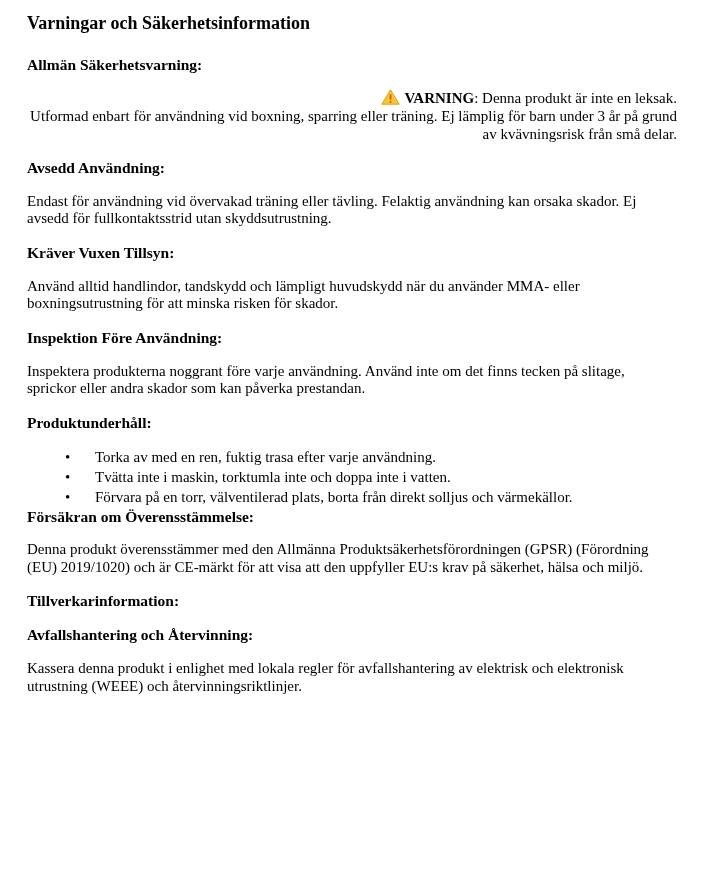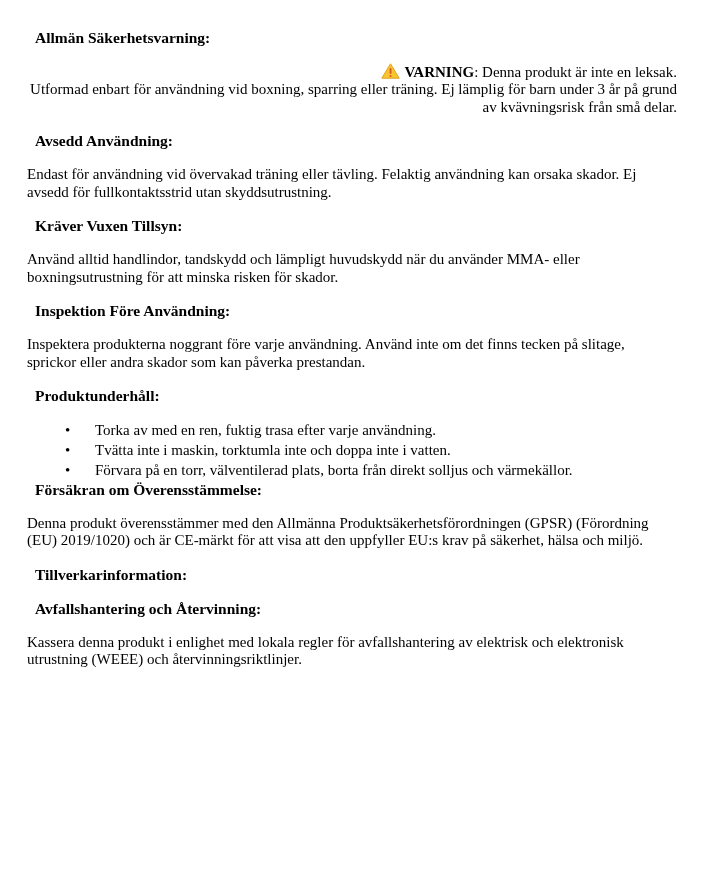--- a/index.html
+++ b/index.html
@@ -21,21 +21,21 @@
   h1.doc-title {
     font-size: 18px;
     font-weight: bold;
     margin: 0 0 21px 0;
     line-height: 1.2;
   }
   p.subtitle { margin: 0 0 16px 0; }
   h3.sec-heading {
     font-size: 15.5px;
     font-weight: bold;
-    margin: 16px 8px;
+    margin: 16px 0;
     line-height: 1.15;
   }
   p.sec-body { margin: 16px 0; }
   .warn-block { margin: 16px 0; text-align: right; }
   .warn-label { font-weight: bold; }
   .warn-icon-wrap {
     display: inline-block;
     width: 19px;
     height: 16px;
     vertical-align: -2px;
@@ -57,20 +57,21 @@
   }
   h3.after-list { margin-top: 2px; }
   .mfg-block { margin: 16px 0; line-height: 1.18; }
   .mfg-label { font-weight: bold; }
 </style>
 </head>
 <body>
 
 <div class="page">
 
+  <h1 class="doc-title">Varningar och Säkerhetsinformation</h1>
 
 
   <h3 class="sec-heading">Allmän Säkerhetsvarning:</h3>
 
   <div class="warn-block">
     <span class="warn-icon-wrap"><svg width="19" height="16" viewBox="0 0 19 16" aria-hidden="true">
       <path d="M9.5 0.8 L18.2 15.2 L0.8 15.2 Z" stroke="#E0A01E" stroke-width="1" stroke-linejoin="round" fill="#F9C62F"></path>
       <rect x="8.6" y="5" width="1.9" height="6" rx="0.95" fill="#D95B2B"></rect>
       <circle cx="9.55" cy="13" r="1.1" fill="#D95B2B"></circle>
     </svg></span><span class="warn-label">VARNING</span><span>: Denna produkt är inte en leksak.</span><br>

